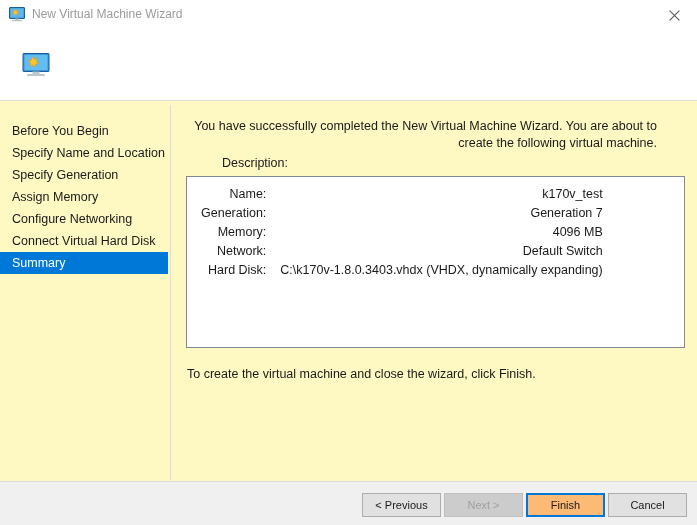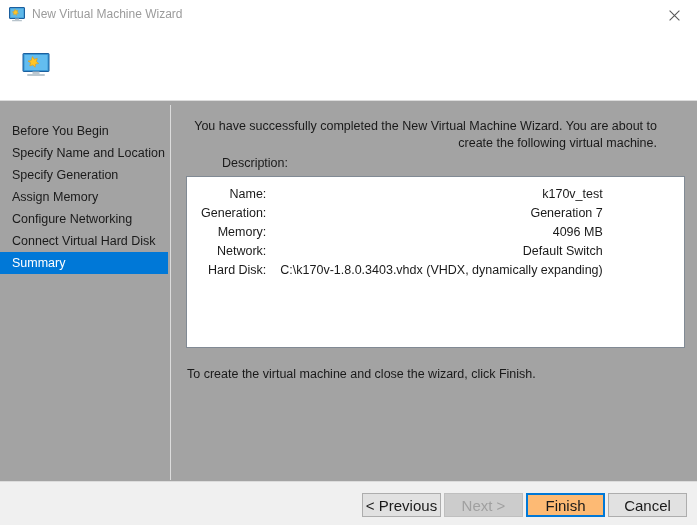--- a/index.html
+++ b/index.html
@@ -55,21 +55,21 @@
     position: absolute; left: 80px; top: 25px;
     font-size: 16px; font-weight: bold; color: #10253f;
     letter-spacing: -0.1px;
     white-space: nowrap;
   }
 
   
   #body {
     position: absolute; left: 0; top: 101px;
     width: 697px; height: 380px;
-    background: #a3a3a3;
+    background: #fef9c3;
   }
   #sidebar {
     position: absolute; left: 0; top: 0;
     width: 170px; height: 380px;
   }
   #divider-vertical {
     position: absolute; left: 170px; top: 4px;
     width: 1px; height: 375px;
     background: #dcdcdc;
   }
@@ -130,21 +130,21 @@
     width: 697px; height: 44px;
     background: #f0f0f0;
     border-top: 1px solid #dcdcdc;
   }
   .btn {
     position: absolute; top: 11px;
     height: 24px; width: 79px;
     background: #e1e1e1;
     border: 1px solid #adadad;
     font-family: "Liberation Sans", sans-serif;
-    font-size: 15px; color: #1a1a1a;
+    font-size: 11px; color: #1a1a1a;
     display: flex; align-items: center; justify-content: center;
     cursor: default;
     padding: 0;
   }
   .btn.default {
     border: 2px solid #0078d7;
     background: #fdba74;
   }
   .btn.disabled {
     background: #cccccc;

